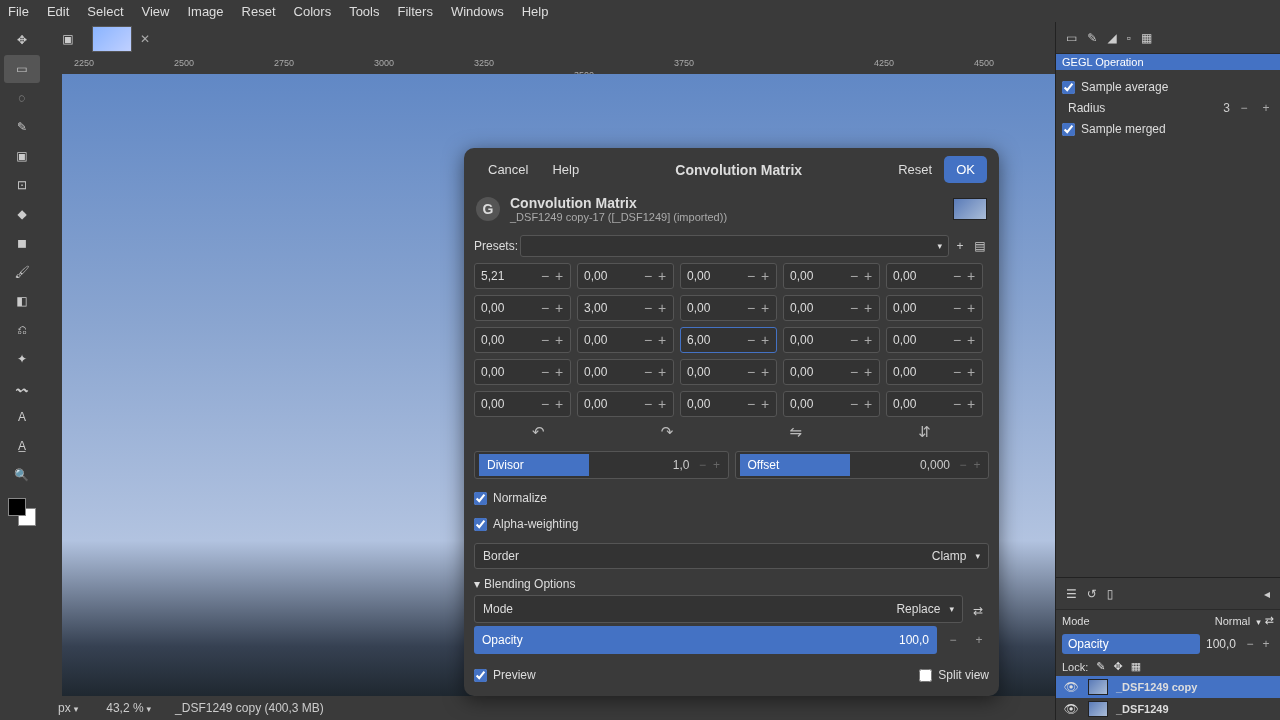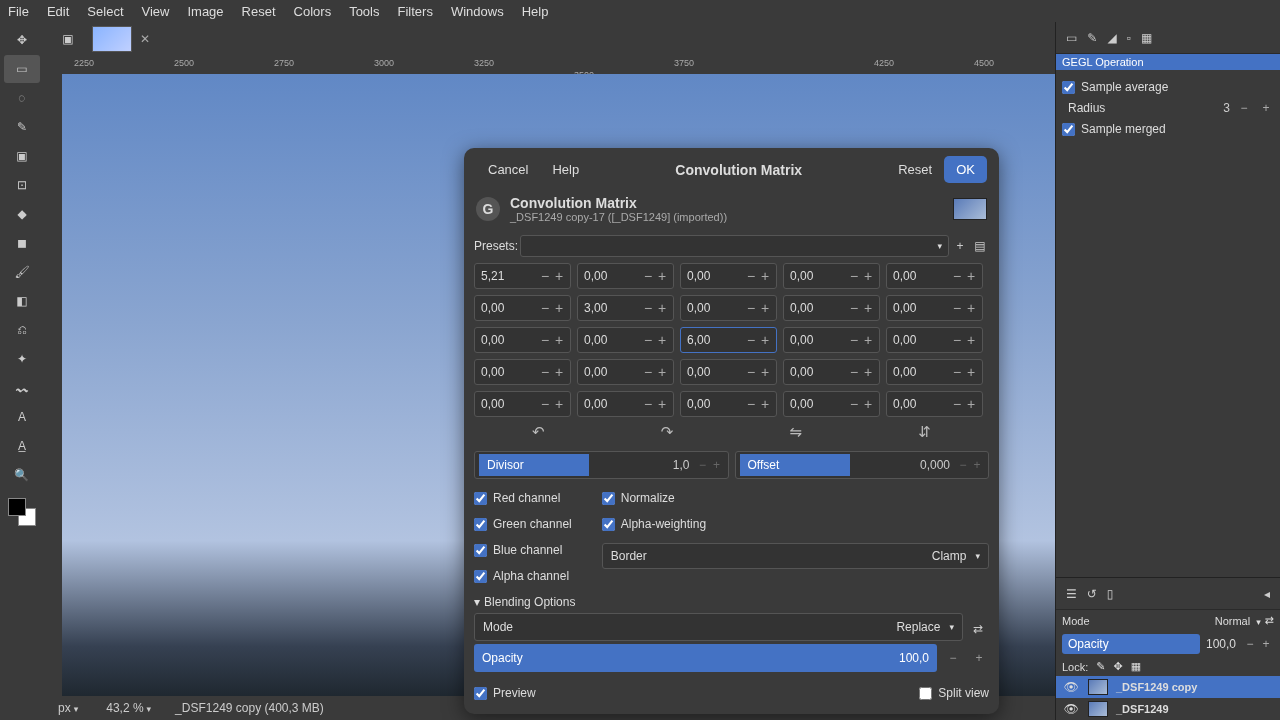--- a/index.html
+++ b/index.html
@@ -474,38 +474,20 @@
           </div>
         <span class="sval">0,000</span>
         <div class="pmg">
             <span>−</span>
             <span>+</span>
           </div>
       </div>
     </div>
 
     <div class="checkgrid">
-      <div class="checkcol" id="chancol">
-          <label class="chk">
-            <input type="checkbox" checked="" style="">
-            <span>Red channel</span>
-          </label>
-          <label class="chk">
-            <input type="checkbox" checked="" style="">
-            <span>Green channel</span>
-          </label>
-          <label class="chk">
-            <input type="checkbox" checked="" style="">
-            <span>Blue channel</span>
-          </label>
-          <label class="chk">
-            <input type="checkbox" checked="" style="">
-            <span>Alpha channel</span>
-          </label>
-        </div>
       <div class="checkcol" style="flex:1">
         <label class="chk">
             <input type="checkbox" checked="" style="">
             <span>Normalize</span>
           </label>
         <label class="chk">
             <input type="checkbox" checked="" style="">
             <span>Alpha-weighting</span>
           </label>
         <div class="bdr-row">

